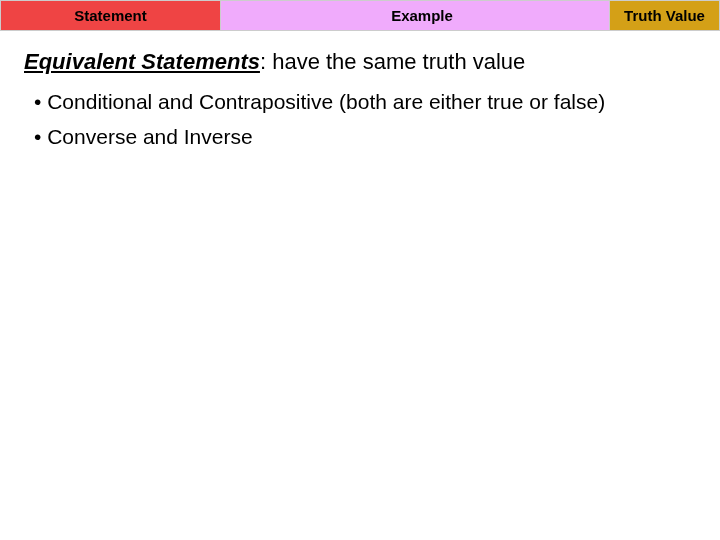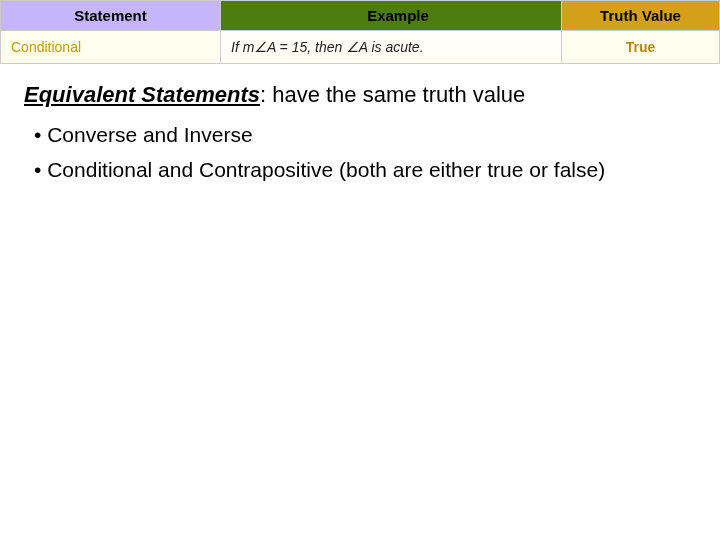--- a/index.html
+++ b/index.html
@@ -20,31 +20,31 @@
     .table-container th {
       background: #f5f5dc;
       border: 1px solid #ccc;
       padding: 6px 10px;
       font-weight: bold;
       font-size: 15px;
       text-align: center;
     }
 
     .table-container th:first-child {
-      background: #c4b5fd;
+      background: #ef4444;
       width: 220px;
     }
     .table-container th:nth-child(2) {
-      background: #4d7c0f;
+      background: #f0abfc;
       padding-left: 24px;
     }
     .table-container th:last-child {
       background: #d4a017;
       color: #000;
-      width: 158px;
+      width: 110px;
     }
 
     .table-container td {
       border: 1px solid #ccc;
       padding: 8px 10px;
       font-size: 14px;
       vertical-align: middle;
     }
 
     .table-container td:first-child {
@@ -111,29 +111,24 @@
 
 <table class="table-container">
   <thead>
     <tr>
       <th>Statement</th>
       <th>Example</th>
       <th>Truth Value</th>
     </tr>
   </thead>
   <tbody id="table-body">
-  <tr>
-        <td>Conditional</td>
-        <td>If m∠A = 15, then ∠A is acute.</td>
-        <td>True</td>
-      </tr>
     </tbody>
 </table>
 
 <div class="bottom-section">
   <div class="equivalent-line">
     <span class="equivalent-title">Equivalent Statements</span><span class="equivalent-text">:</span><span class="equivalent-text"> have the same truth value</span>
   </div>
   <ul class="bullet-list" id="bullet-list">
-  <li>Converse and Inverse</li>
-      <li>Conditional and Contrapositive  (both are either true or false)</li>
+  <li>Conditional and Contrapositive  (both are either true or false)</li>
+      <li>Converse and Inverse</li>
     </ul>
 </div>
 
 </body></html>

